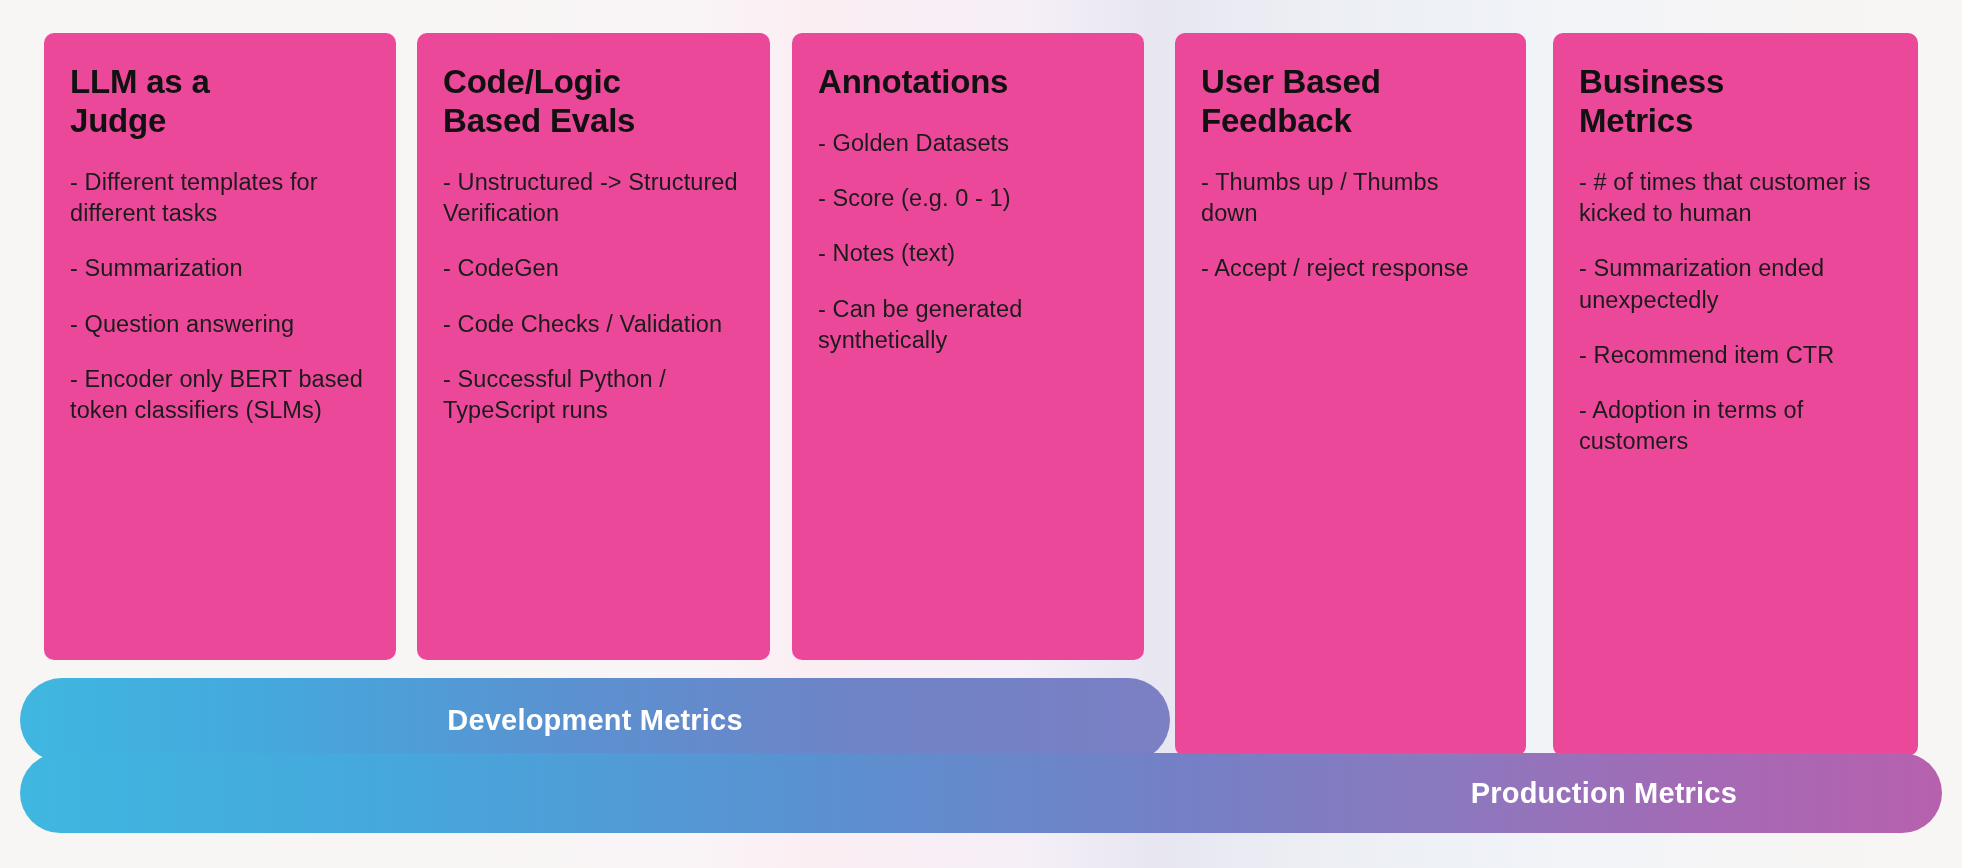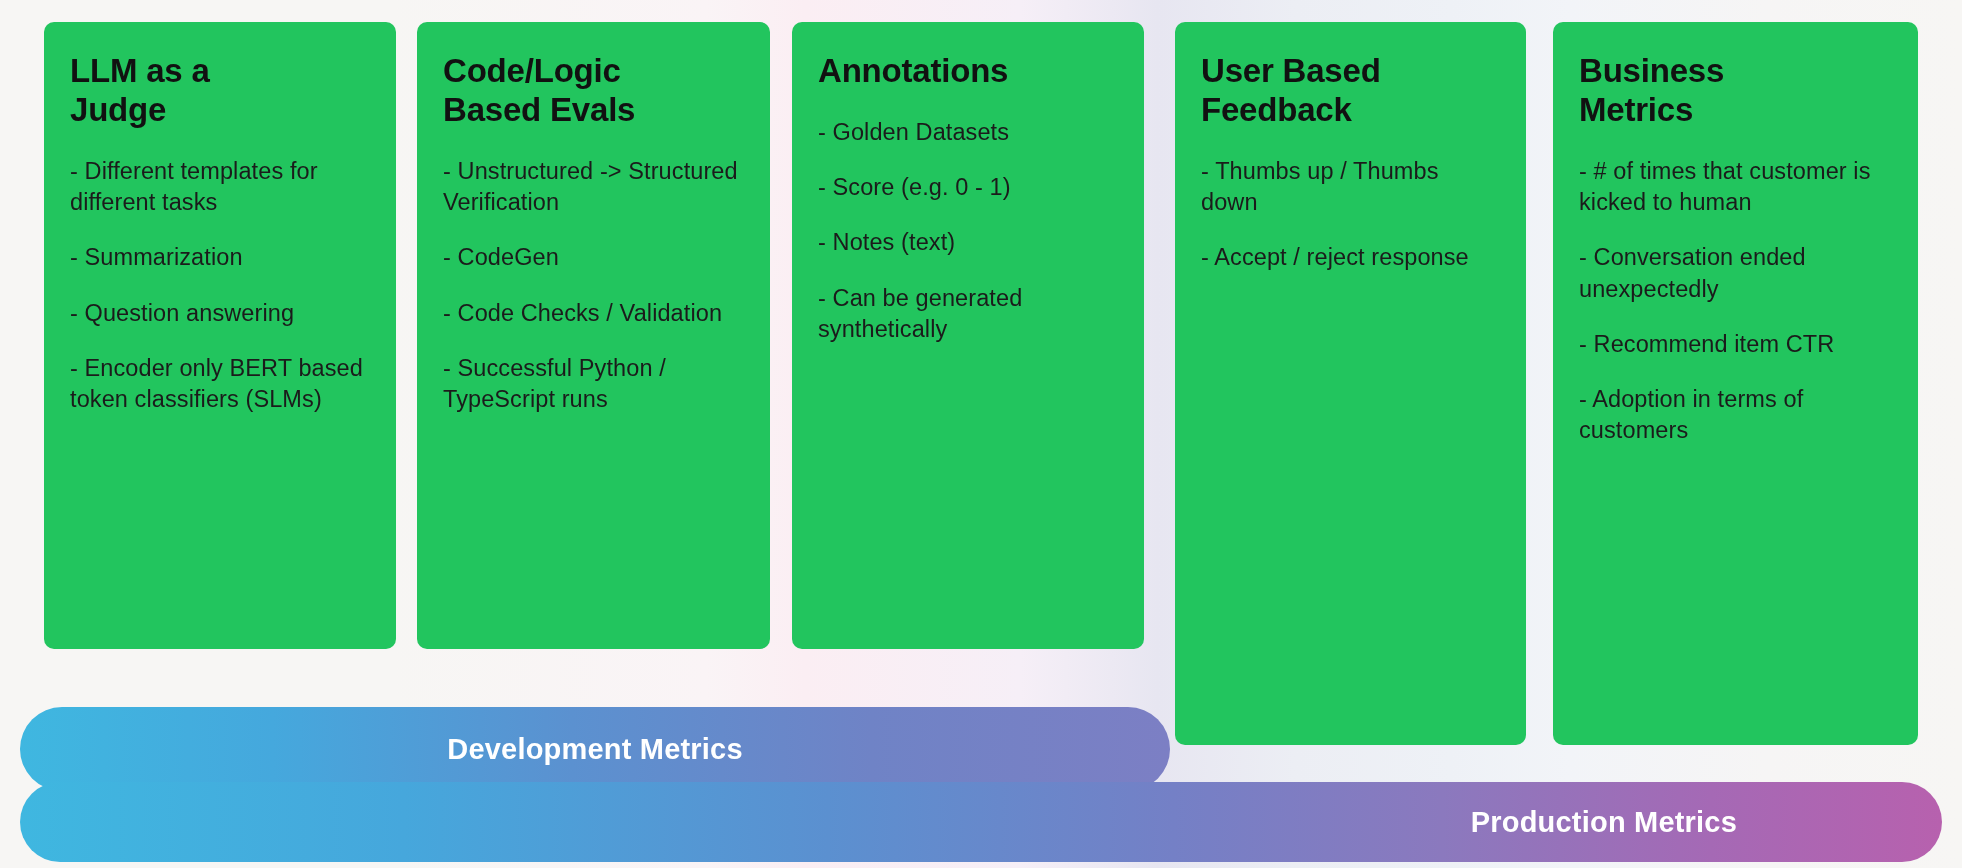--- a/index.html
+++ b/index.html
@@ -40,22 +40,22 @@
   .stage {
     position: absolute;
     left: 0; top: 0;
     width: 1962px;
     height: 868px;
   }
 
   
   .card {
     position: absolute;
-    top: 22px;
-    background: #22c55e;
+    top: 33px;
+    background: #ec4899;
     border-radius: 10px;
     padding: 30px 26px 20px 26px;
     overflow: hidden;
   }
 
   .card-title {
     font-size: 33px;
     line-height: 1.18;
     font-weight: 700;
     color: #111111;
@@ -89,21 +89,20 @@
   
   .metric-bar {
     position: absolute;
     display: flex;
     align-items: center;
     border-radius: 100px;
     color: #ffffff;
     font-weight: 700;
     font-size: 29px;
     letter-spacing: 0.2px;
-    margin-top: 29px;
   }
 
   #bar-development {
     left: 20px;
     top: 678px;
     width: 1150px;
     height: 84px;
     background: linear-gradient(90deg, #3fb7e0 0%, #45a8dd 22%, #5b91d0 48%, #6f83c6 74%, #7c7fc4 100%);
     justify-content: center;
   }
@@ -164,21 +163,21 @@
       <li>- Thumbs up / Thumbs down</li>
       <li>- Accept / reject response</li>
     </ul>
   </div>
 
   <div class="card" id="card-4">
     <div class="card-title">Business
 Metrics</div>
     <ul class="card-list">
       <li>- # of times that customer is kicked to human</li>
-      <li>- Conversation ended unexpectedly</li>
+      <li>- Summarization ended unexpectedly</li>
       <li>- Recommend item CTR</li>
       <li>- Adoption in terms of customers</li>
     </ul>
   </div>
 
   <div class="metric-bar" id="bar-development">
     <span>Development Metrics</span>
   </div>
 
   <div class="metric-bar" id="bar-production">

